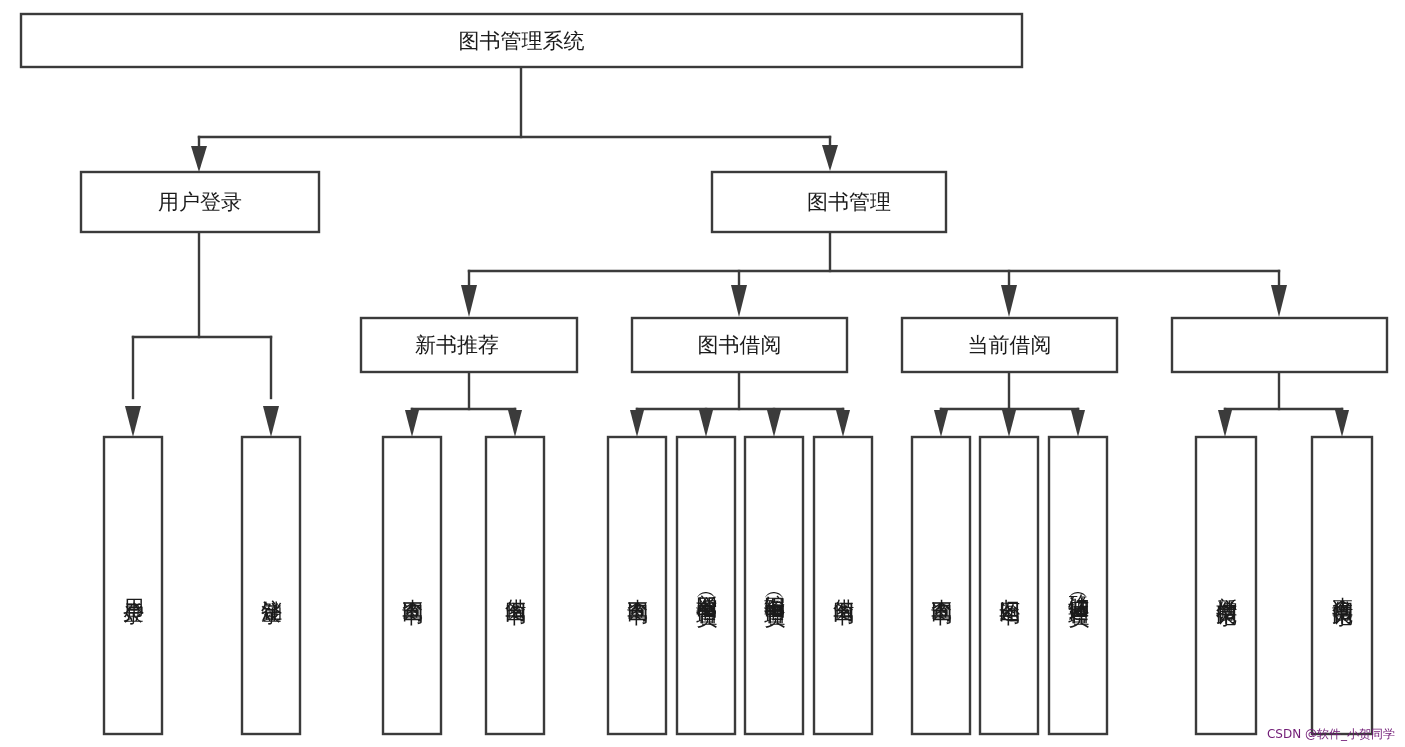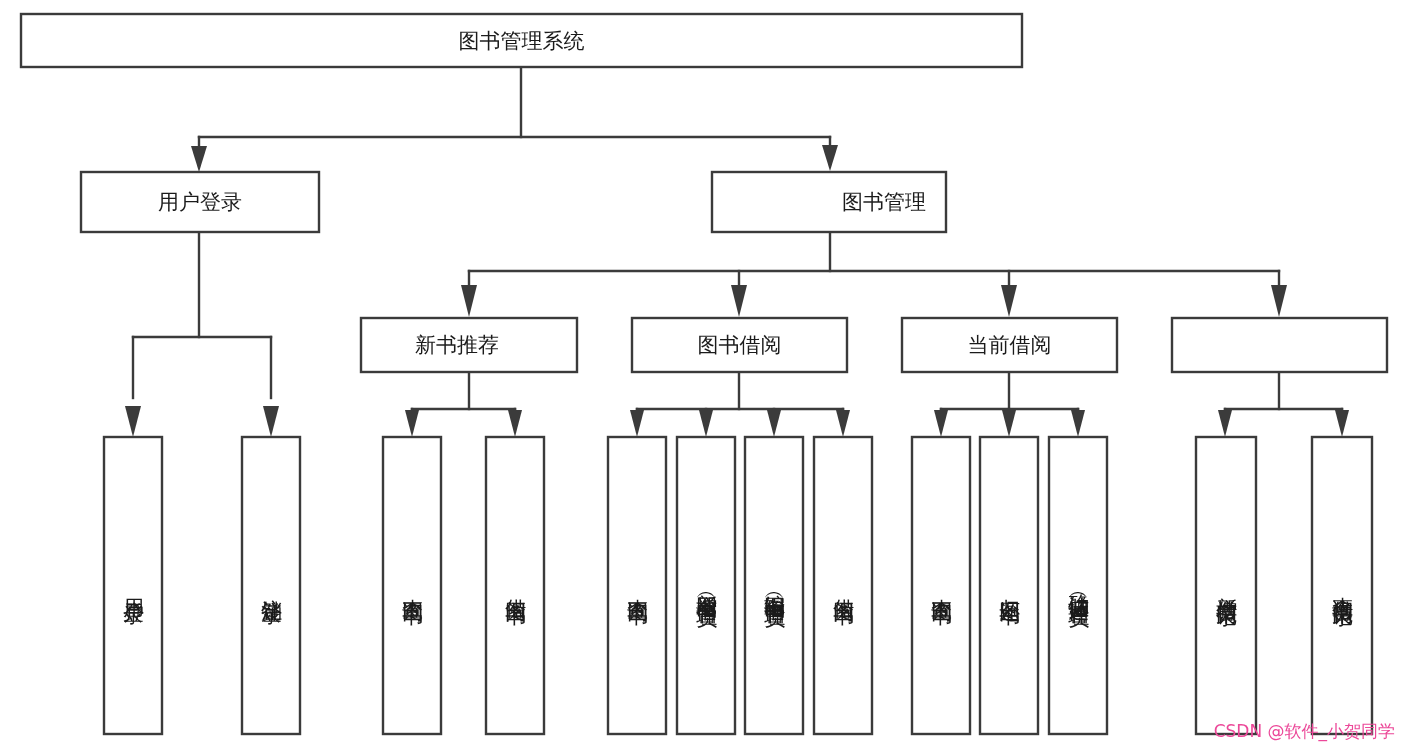--- a/index.html
+++ b/index.html
@@ -67,22 +67,22 @@
     font-size: 21px;
     color: #1b1b1b;
     white-space: nowrap;
     pointer-events: none;
   }
   #watermark {
     position: absolute;
     right: 10px;
     bottom: 4px;
     font-family: "DejaVu Sans", "Liberation Sans", sans-serif;
-    font-size: 17px;
-    color: #ec4899;
+    font-size: 12px;
+    color: #701a75;
     white-space: nowrap;
     pointer-events: none;
   }
 </style>
 </head>
 <body>
 
 <div id="diagram-root">
 
   <svg id="tree-svg" viewBox="0 0 1405 747">
@@ -179,21 +179,21 @@
       <rect class="node-box" x="1049" y="437" width="58" height="297"></rect>
 
       <rect class="node-box" x="1196" y="437" width="60" height="297"></rect>
       <rect class="node-box" x="1312" y="437" width="60" height="297"></rect>
     </g>
   </svg>
 
   <div class="htext-wrap" style="left:21px; top:14px; width:1001px; height:53px;">图书管理系统</div>
 
   <div class="htext-wrap" style="left:81px; top:172px; width:238px; height:60px;">用户登录</div>
-  <div class="htext-wrap" style="left:735px; top:172px; width:234px; height:60px;padding-left:32px;">图书管理</div>
+  <div class="htext-wrap" style="left:700px; top:172px; width:234px; height:60px;padding-left:32px;">图书管理</div>
 
   <div class="htext-wrap" style="left:349px; top:318px; width:216px; height:54px;">新书推荐</div>
   <div class="htext-wrap" style="left:632px; top:318px; width:215px; height:54px;">图书借阅</div>
   <div class="htext-wrap" style="left:902px; top:318px; width:215px; height:54px;">当前借阅</div>
 
   <div class="vtext-wrap" style="left:104px; top:437px; width:58px; height:297px;">用户登录</div>
   <div class="vtext-wrap" style="left:242px; top:437px; width:58px; height:297px;">注销登录</div>
 
   <div class="vtext-wrap" style="left:383px; top:437px; width:58px; height:297px;">查询图书</div>
   <div class="vtext-wrap" style="left:486px; top:437px; width:58px; height:297px;">借阅图书</div>

